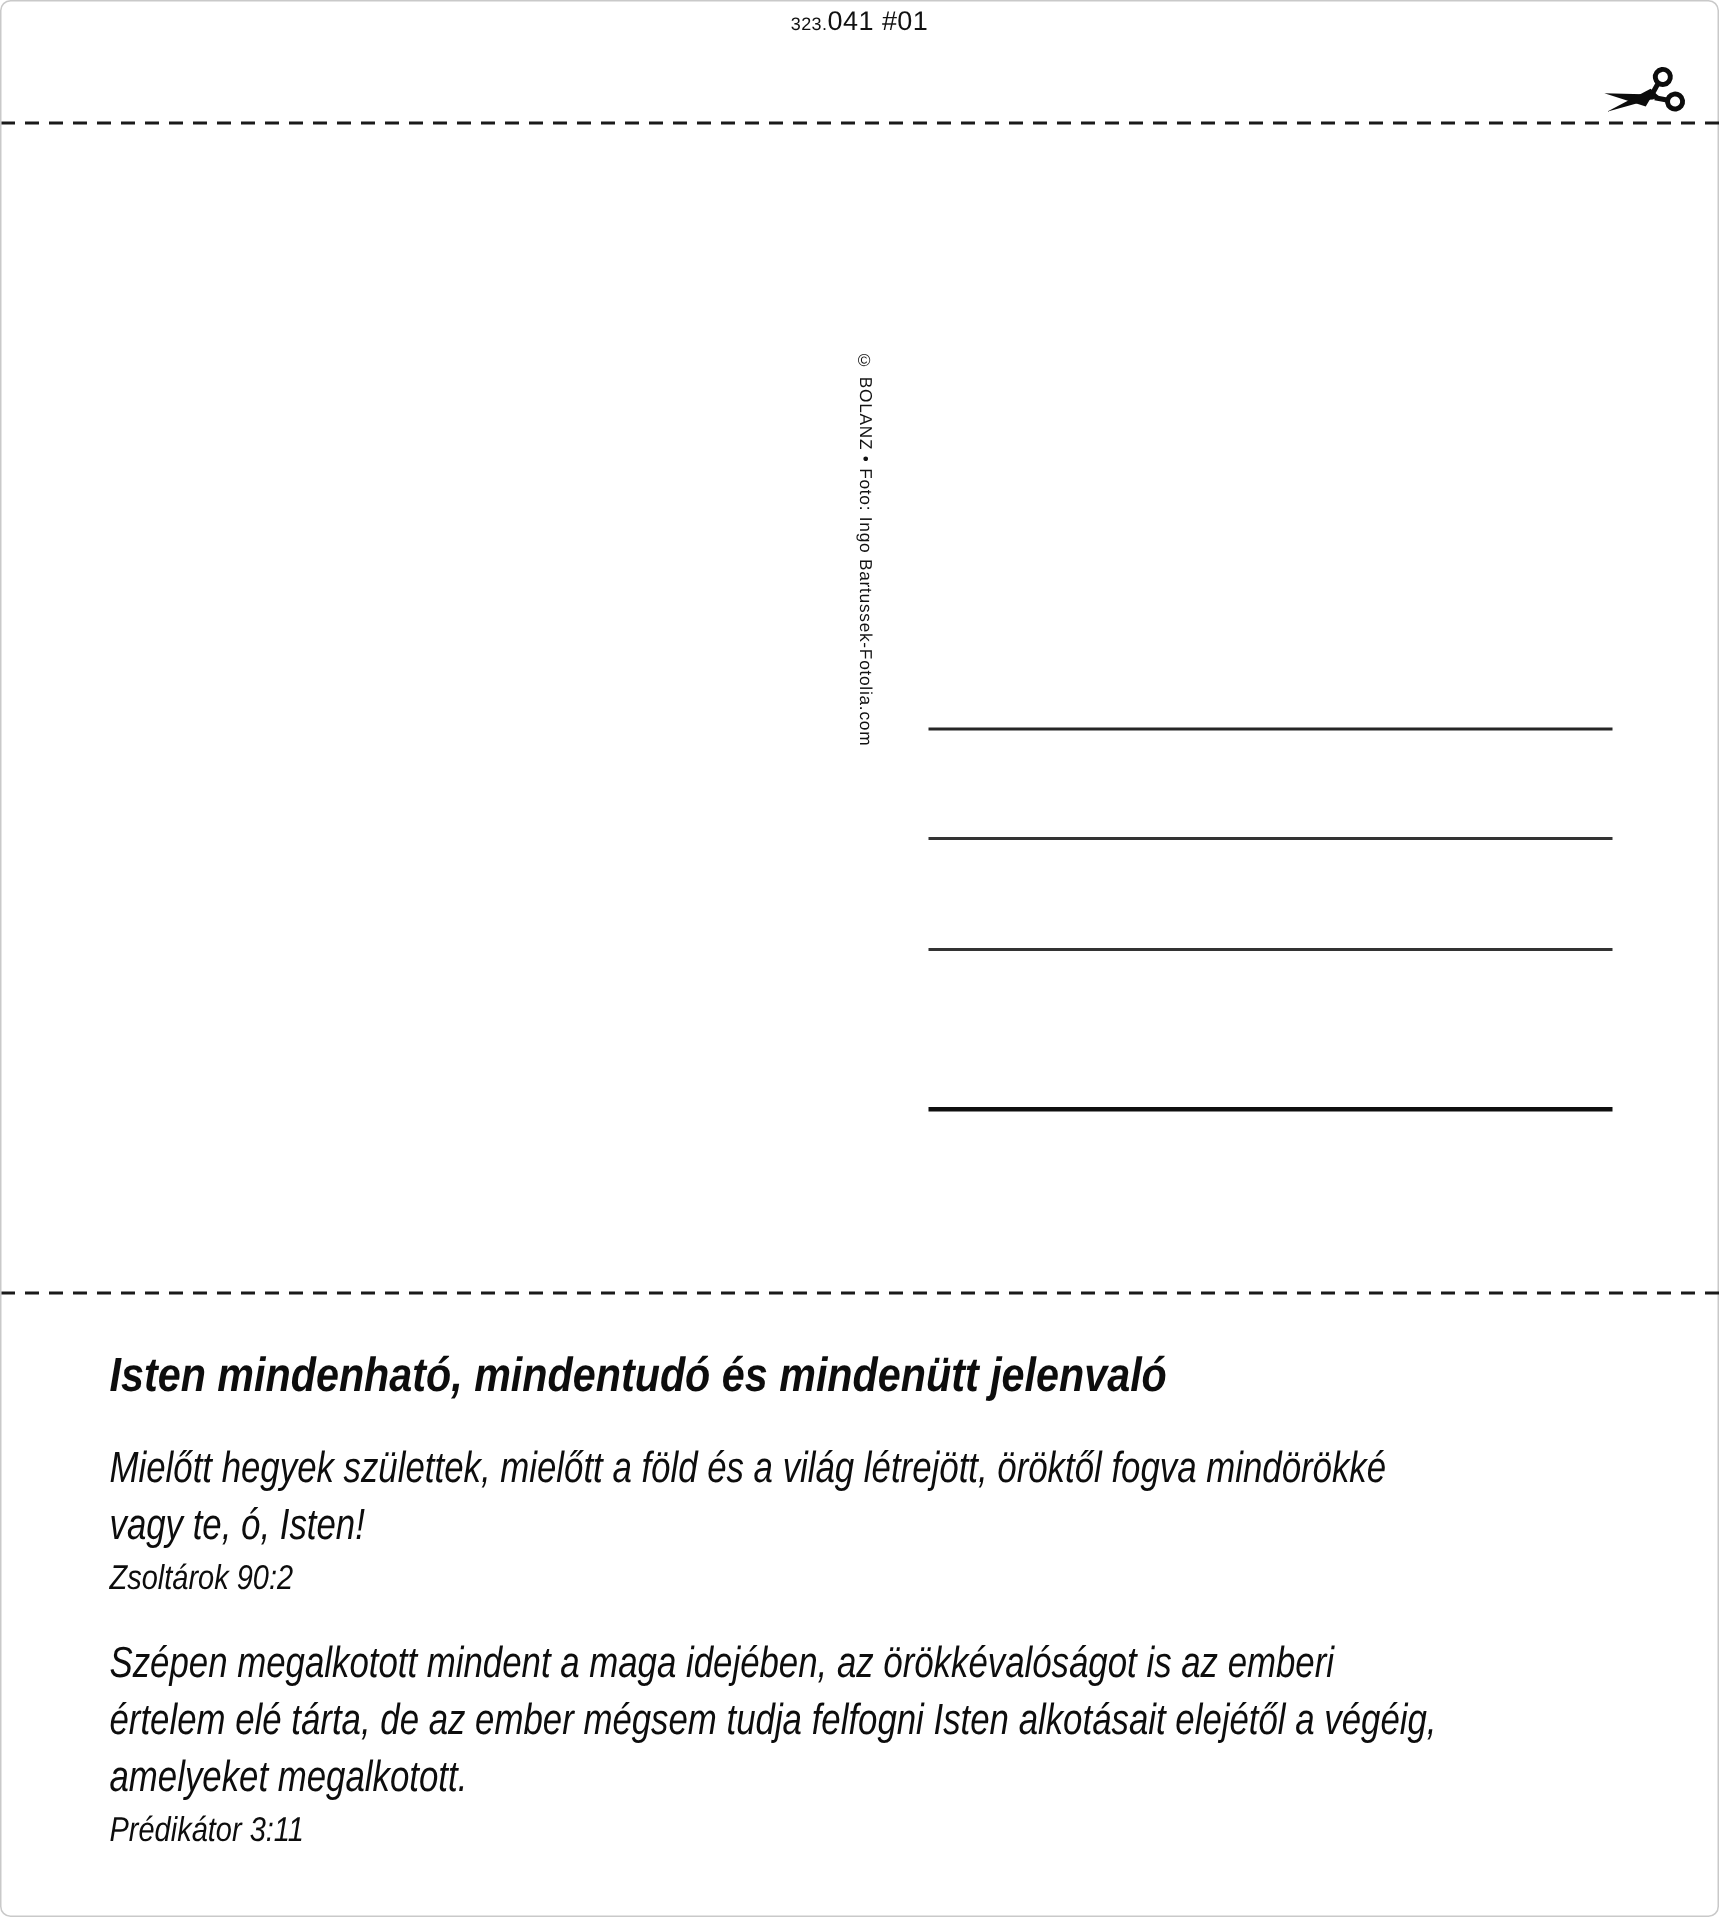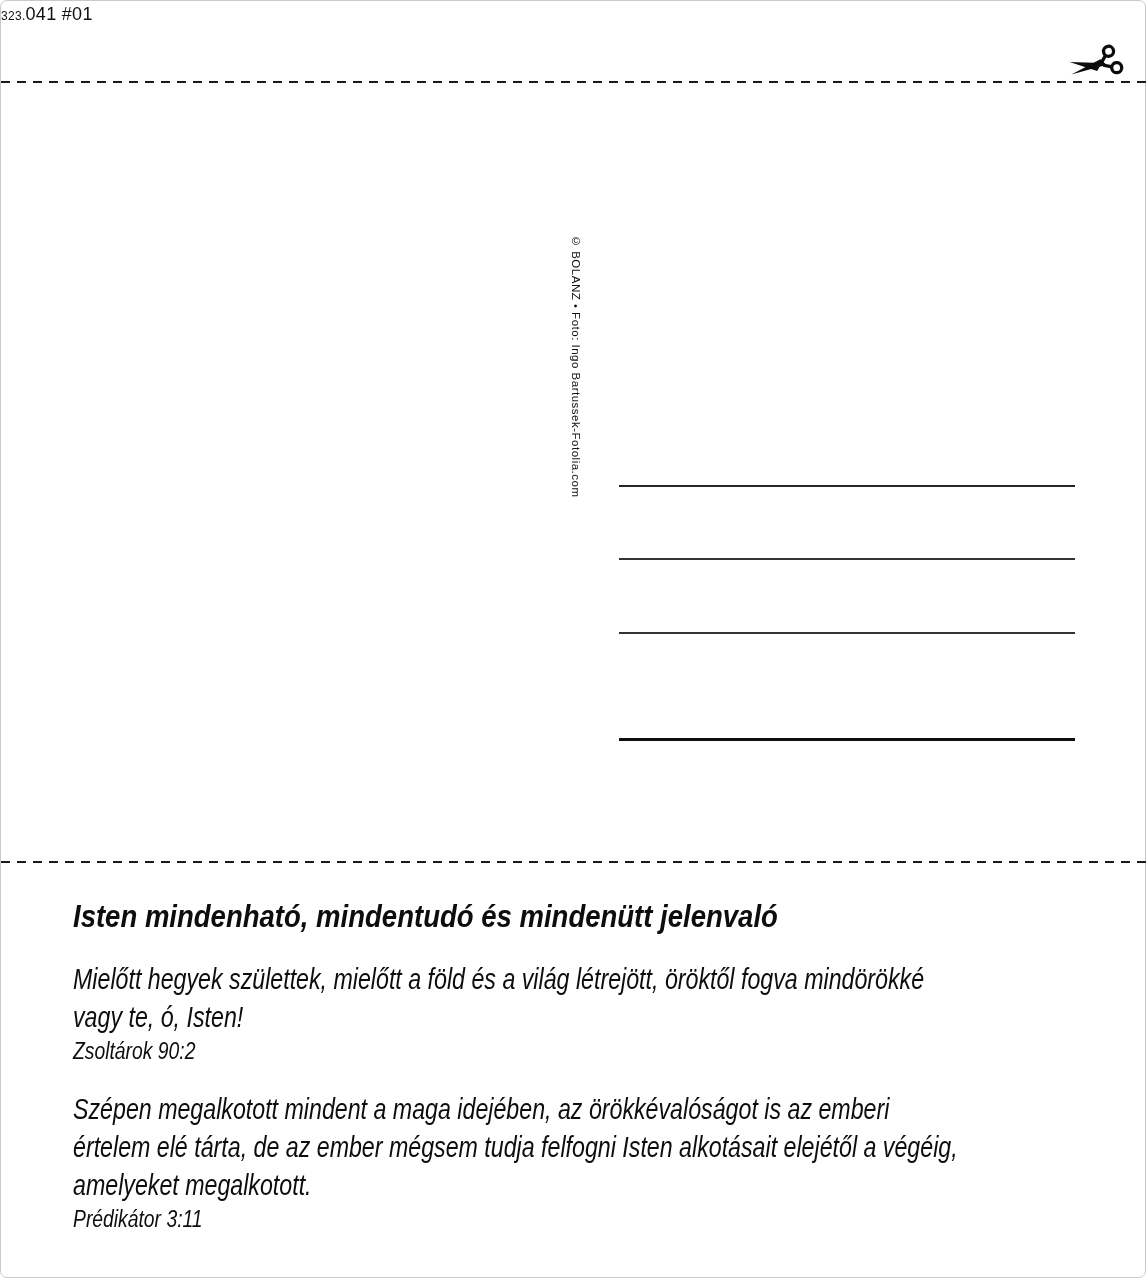--- a/index.html
+++ b/index.html
@@ -20,20 +20,21 @@
     border-radius: 7px;
     background: #ffffff;
     box-sizing: border-box;
   }
   
   .print-code {
     position: absolute;
     top: 3px;
     left: 0;
     width: 100%;
+    text-align: center;
     color: #111111;
     font-style: normal;
     letter-spacing: 0.3px;
     white-space: nowrap;
   }
   .print-code .code-small { font-size: 12px; }
   .print-code .code-large { font-size: 18px; }
 
   
   .dash-line {

